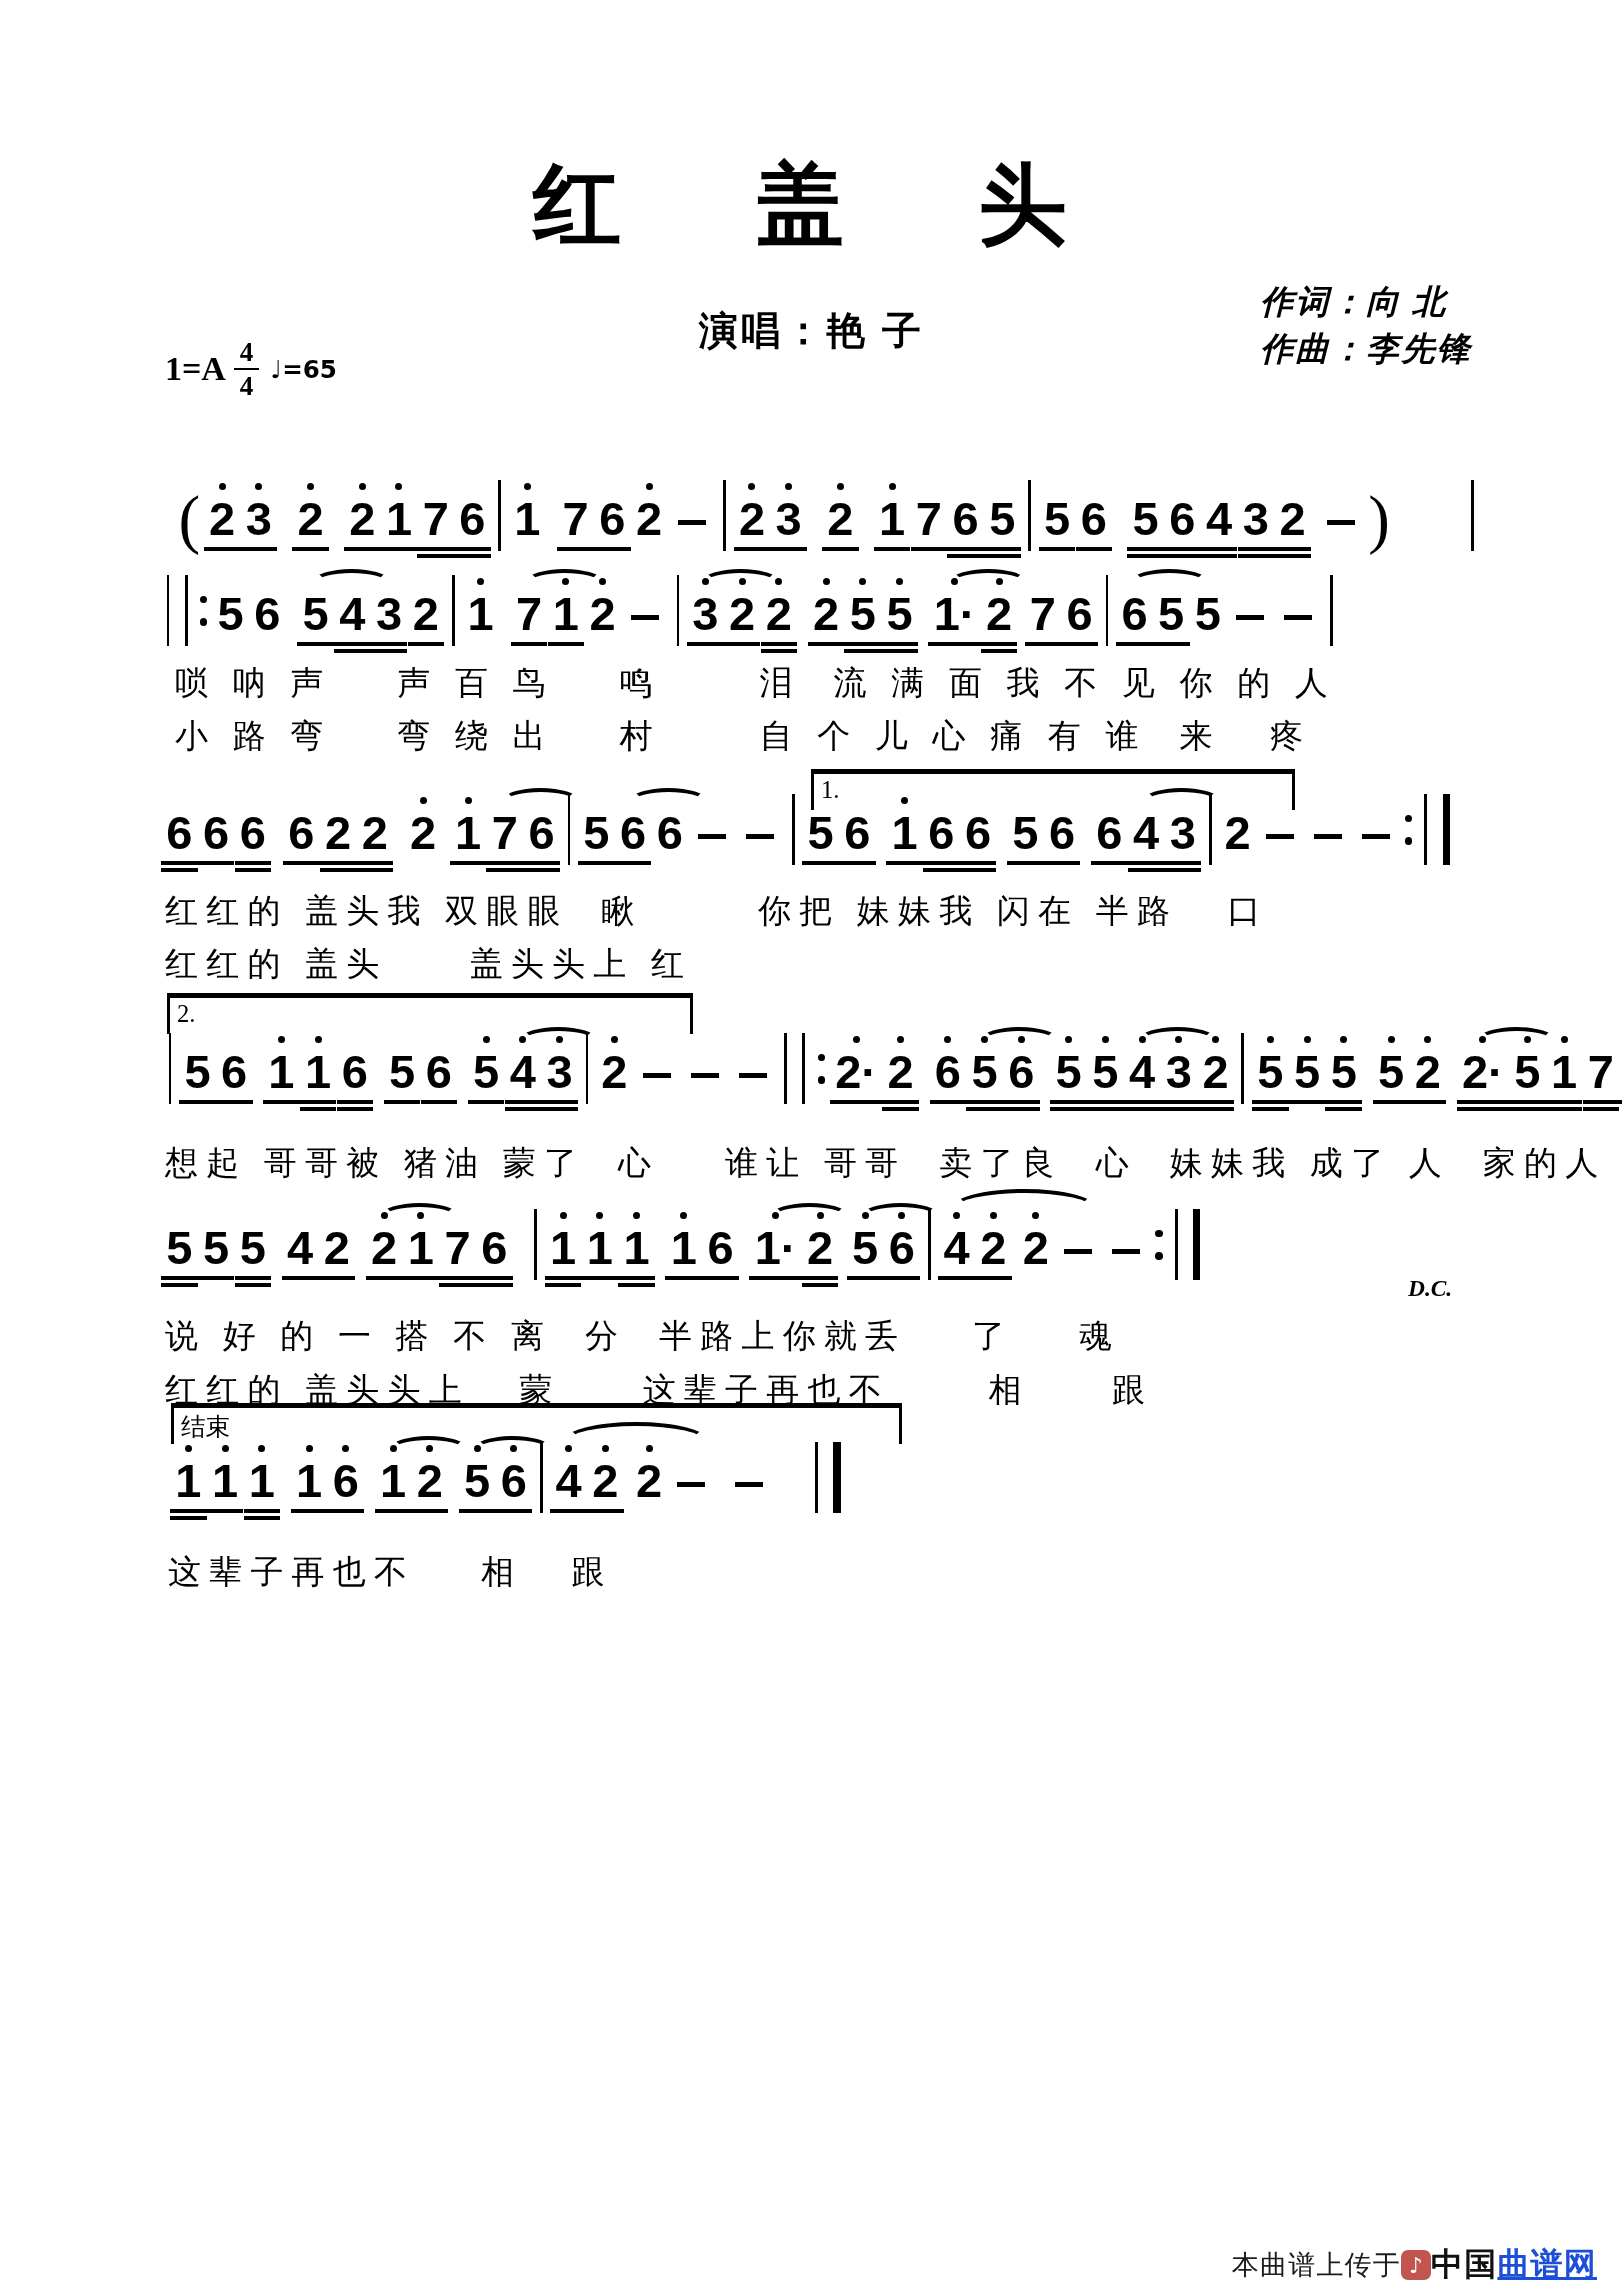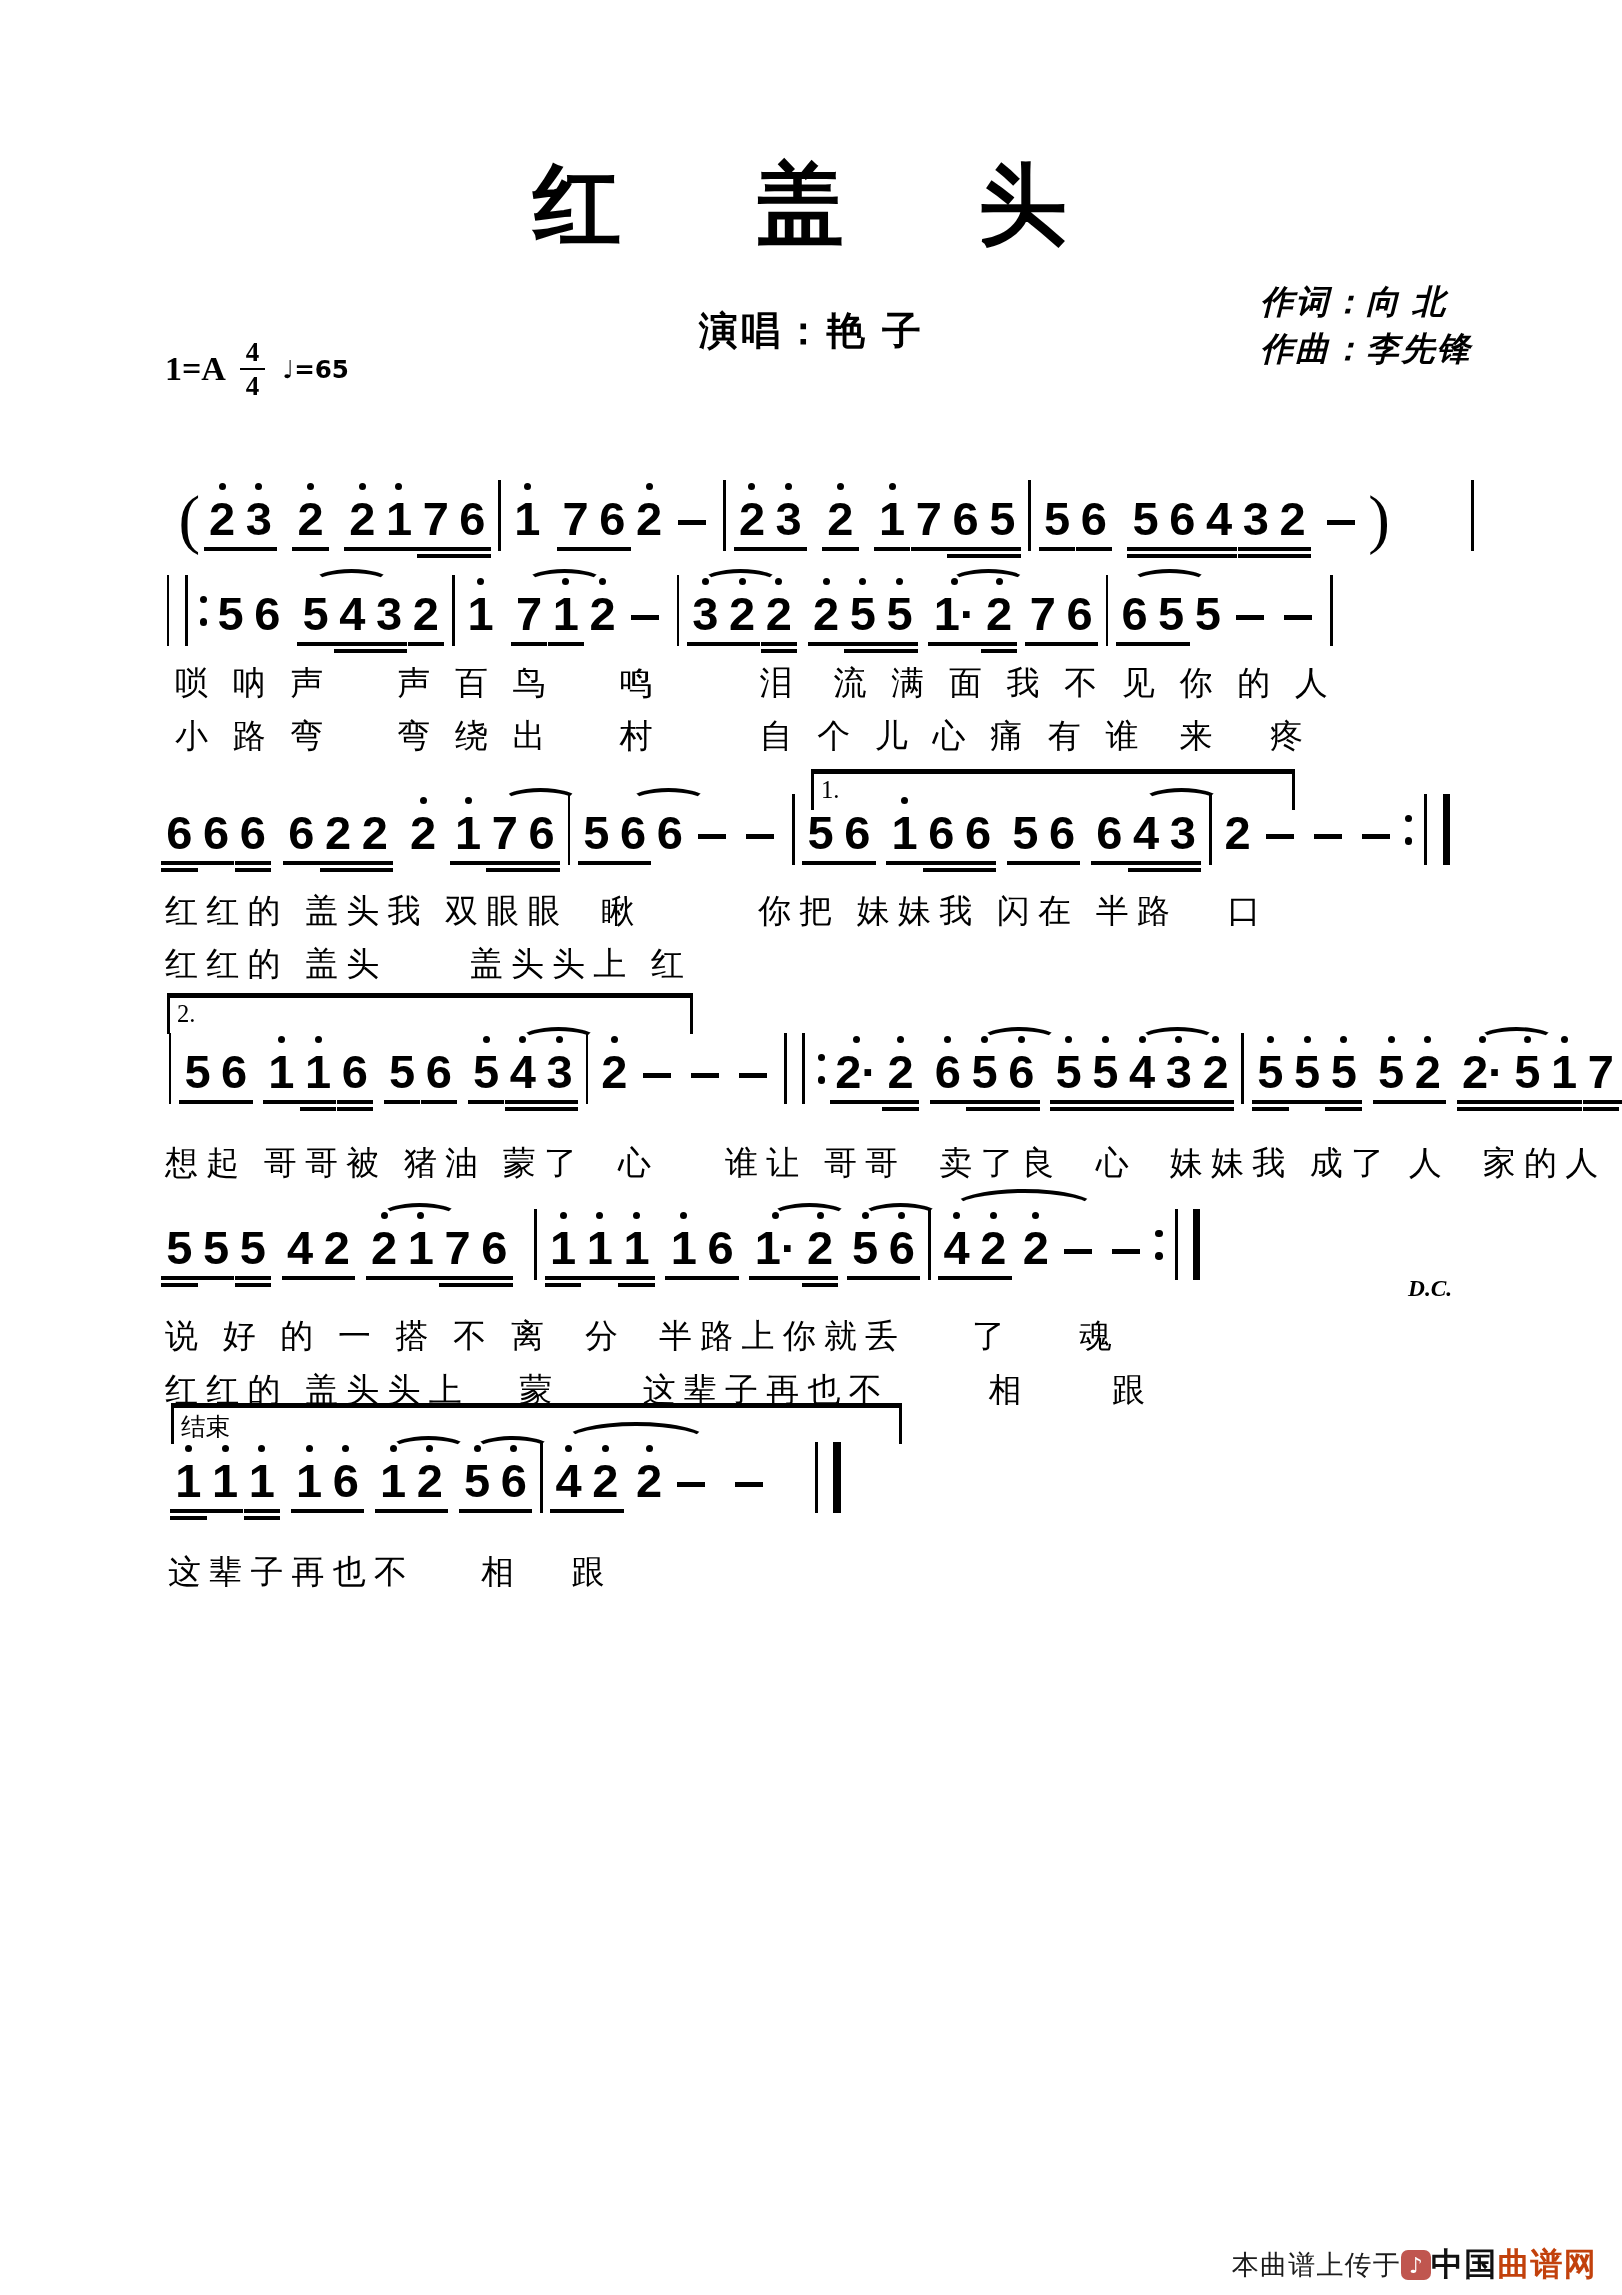--- a/index.html
+++ b/index.html
@@ -17,21 +17,21 @@
   }
   .singer{
     position:absolute;top:304px;left:0;width:100%;text-align:center;
     font-size:39px;font-weight:600;letter-spacing:3.5px;
   }
   .credits{
     position:absolute;top:279px;right:151px;text-align:left;
     font-size:33px;font-weight:600;line-height:1.42;letter-spacing:2.3px;font-style:italic;
   }
   .meta{
-    position:absolute;top:339px;left:165px;display:flex;align-items:center;gap:14px;
+    position:absolute;top:339px;left:165px;display:flex;align-items:center;gap:8px;
     font-size:34px;font-weight:700;
   }
   .frac{display:inline-flex;flex-direction:column;align-items:center;line-height:1;}
   .frac .num{font-size:27px;font-weight:700;padding:0 5.8px 2.3px;border-bottom:2.9px solid #000;}
   .frac .den{font-size:27px;font-weight:700;padding-top:2.3px;}
   .tempo{font-size:24.6px;font-weight:700;font-family:"DejaVu Sans",sans-serif;margin-left:3.5px;}
 
   
   .mline{position:absolute;display:flex;align-items:flex-end;height:99px;}
   .nt{display:flex;flex-direction:column;align-items:center;margin:0 5.3px;position:relative;}
@@ -1433,17 +1433,17 @@
   <div class="lyr" style="top:1314px;left:165px;">说 好 的 一 搭 不 离  分  半路上你就丢    了    魂</div>
   <div class="lyr" style="top:1368px;left:165px;">红红的 盖头头上   蒙     这辈子再也不      相     跟</div>
   <div class="lyr" style="top:1550px;left:168px;">这辈子再也不    相   跟</div>
 
   <div class="dc">D.C.</div>
 
   <div class="wm">
     <span class="pre">本曲谱上传于</span>
     <span class="logo" style="background: rgb(192, 86, 79);">♪</span>
     <span class="cn">中国</span>
-    <span class="site" style="color: #c2410c;">曲谱网</span>
+    <span class="site" style="color: #1d4ed8; text-decoration: underline;">曲谱网</span>
   </div>
 
 </div>
 
 
 </body></html>

